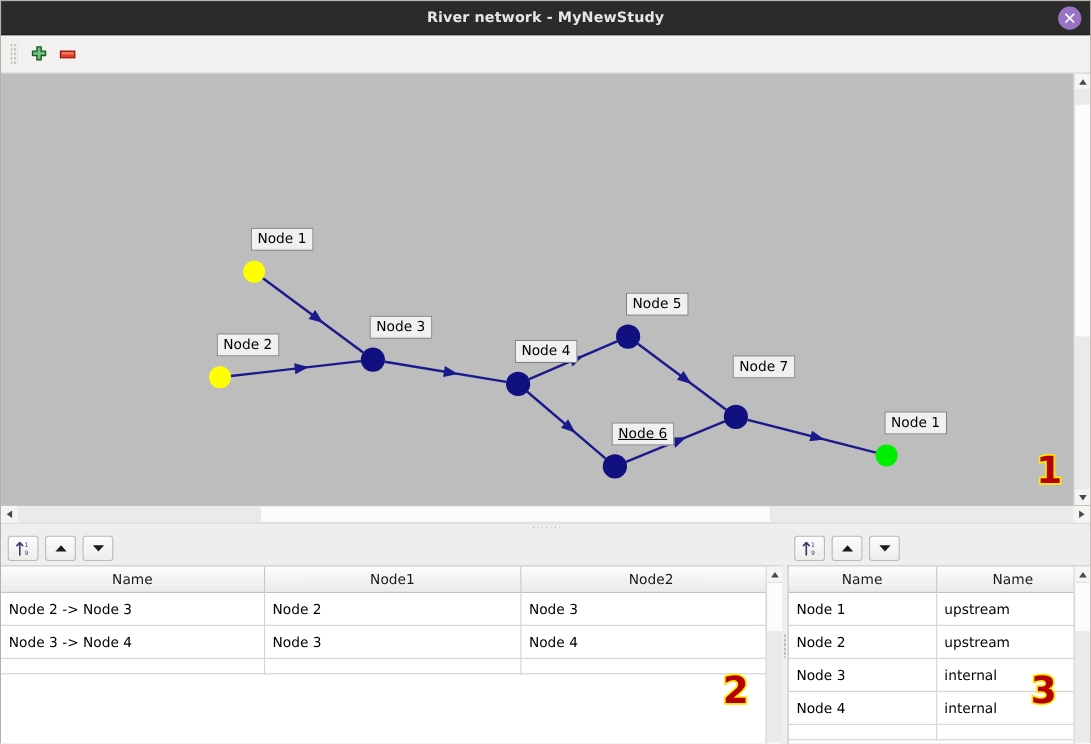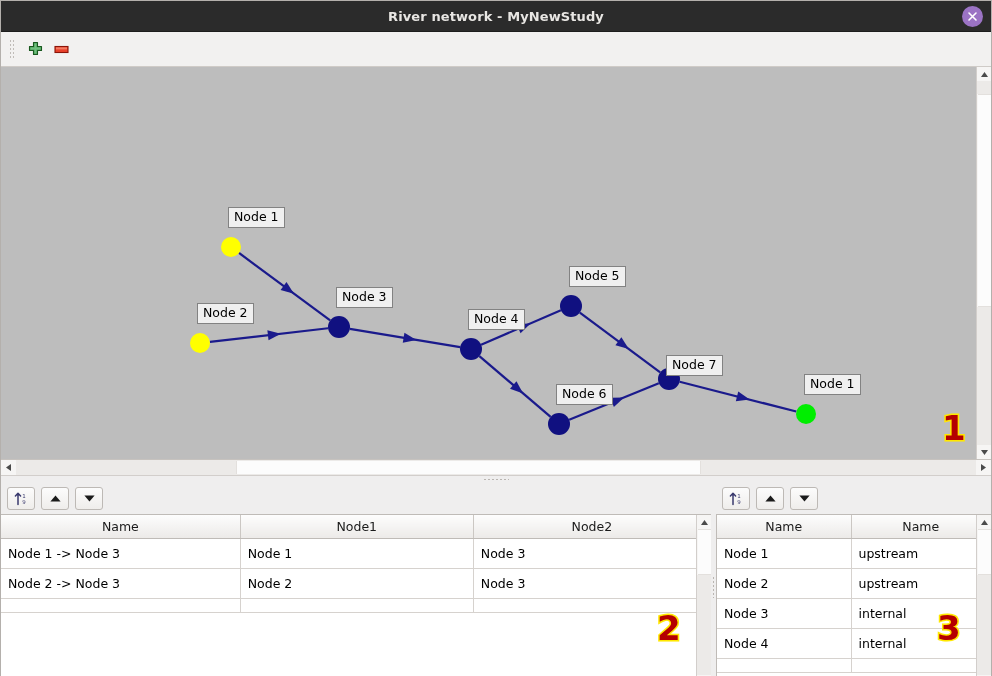--- a/index.html
+++ b/index.html
@@ -299,22 +299,22 @@
             <circle cx="668" cy="312" r="11" fill="#101080"></circle>
             <circle cx="805" cy="347" r="10" fill="#00ee00"></circle>
           </g>
       </svg>
       <div id="node-label-layer">
           <div class="node-label" style="left: 227px; top: 140px;">Node 1</div>
           <div class="node-label" style="left: 196px; top: 236px;">Node 2</div>
           <div class="node-label" style="left: 335px; top: 220px;">Node 3</div>
           <div class="node-label" style="left: 467px; top: 242px;">Node 4</div>
           <div class="node-label" style="left: 568px; top: 199px;">Node 5</div>
-          <div class="node-label" style="left: 555px; top: 317px;">Node 6</div>
-          <div class="node-label" style="left: 665px; top: 288px;">Node 7</div>
+          <div class="node-label" style="left: 555px; top: 317px; text-decoration: underline;">Node 6</div>
+          <div class="node-label" style="left: 665px; top: 256px;">Node 7</div>
           <div class="node-label" style="left: 803px; top: 307px;">Node 1</div>
         </div>
       <div id="annot-layer"></div>
     </div>
 
     <div class="vscroll">
       <div class="arrow-up">
         <svg width="9" height="7" viewBox="0 0 9 7">
             <path d="M4.5,1 L8,6 L1,6 z" fill="#4a4a4a"></path>
           </svg>
@@ -381,28 +381,28 @@
             </colgroup>
           <thead>
               <tr>
                 <th>Name</th>
                 <th>Node1</th>
                 <th>Node2</th>
               </tr>
             </thead>
           <tbody>
               <tr>
-                <td>Node 1 -&gt; Node 3</td>
-                <td>Node 1</td>
-                <td>Node 3</td>
-              </tr>
-              <tr>
                 <td>Node 2 -&gt; Node 3</td>
                 <td>Node 2</td>
                 <td>Node 3</td>
+              </tr>
+              <tr>
+                <td>Node 3 -&gt; Node 4</td>
+                <td>Node 3</td>
+                <td>Node 4</td>
               </tr>
               <tr class="empty">
                 <td></td>
                 <td></td>
                 <td></td>
               </tr>
             </tbody>
         </table>
         <div class="vscroll">
           <div class="arrow-up">

